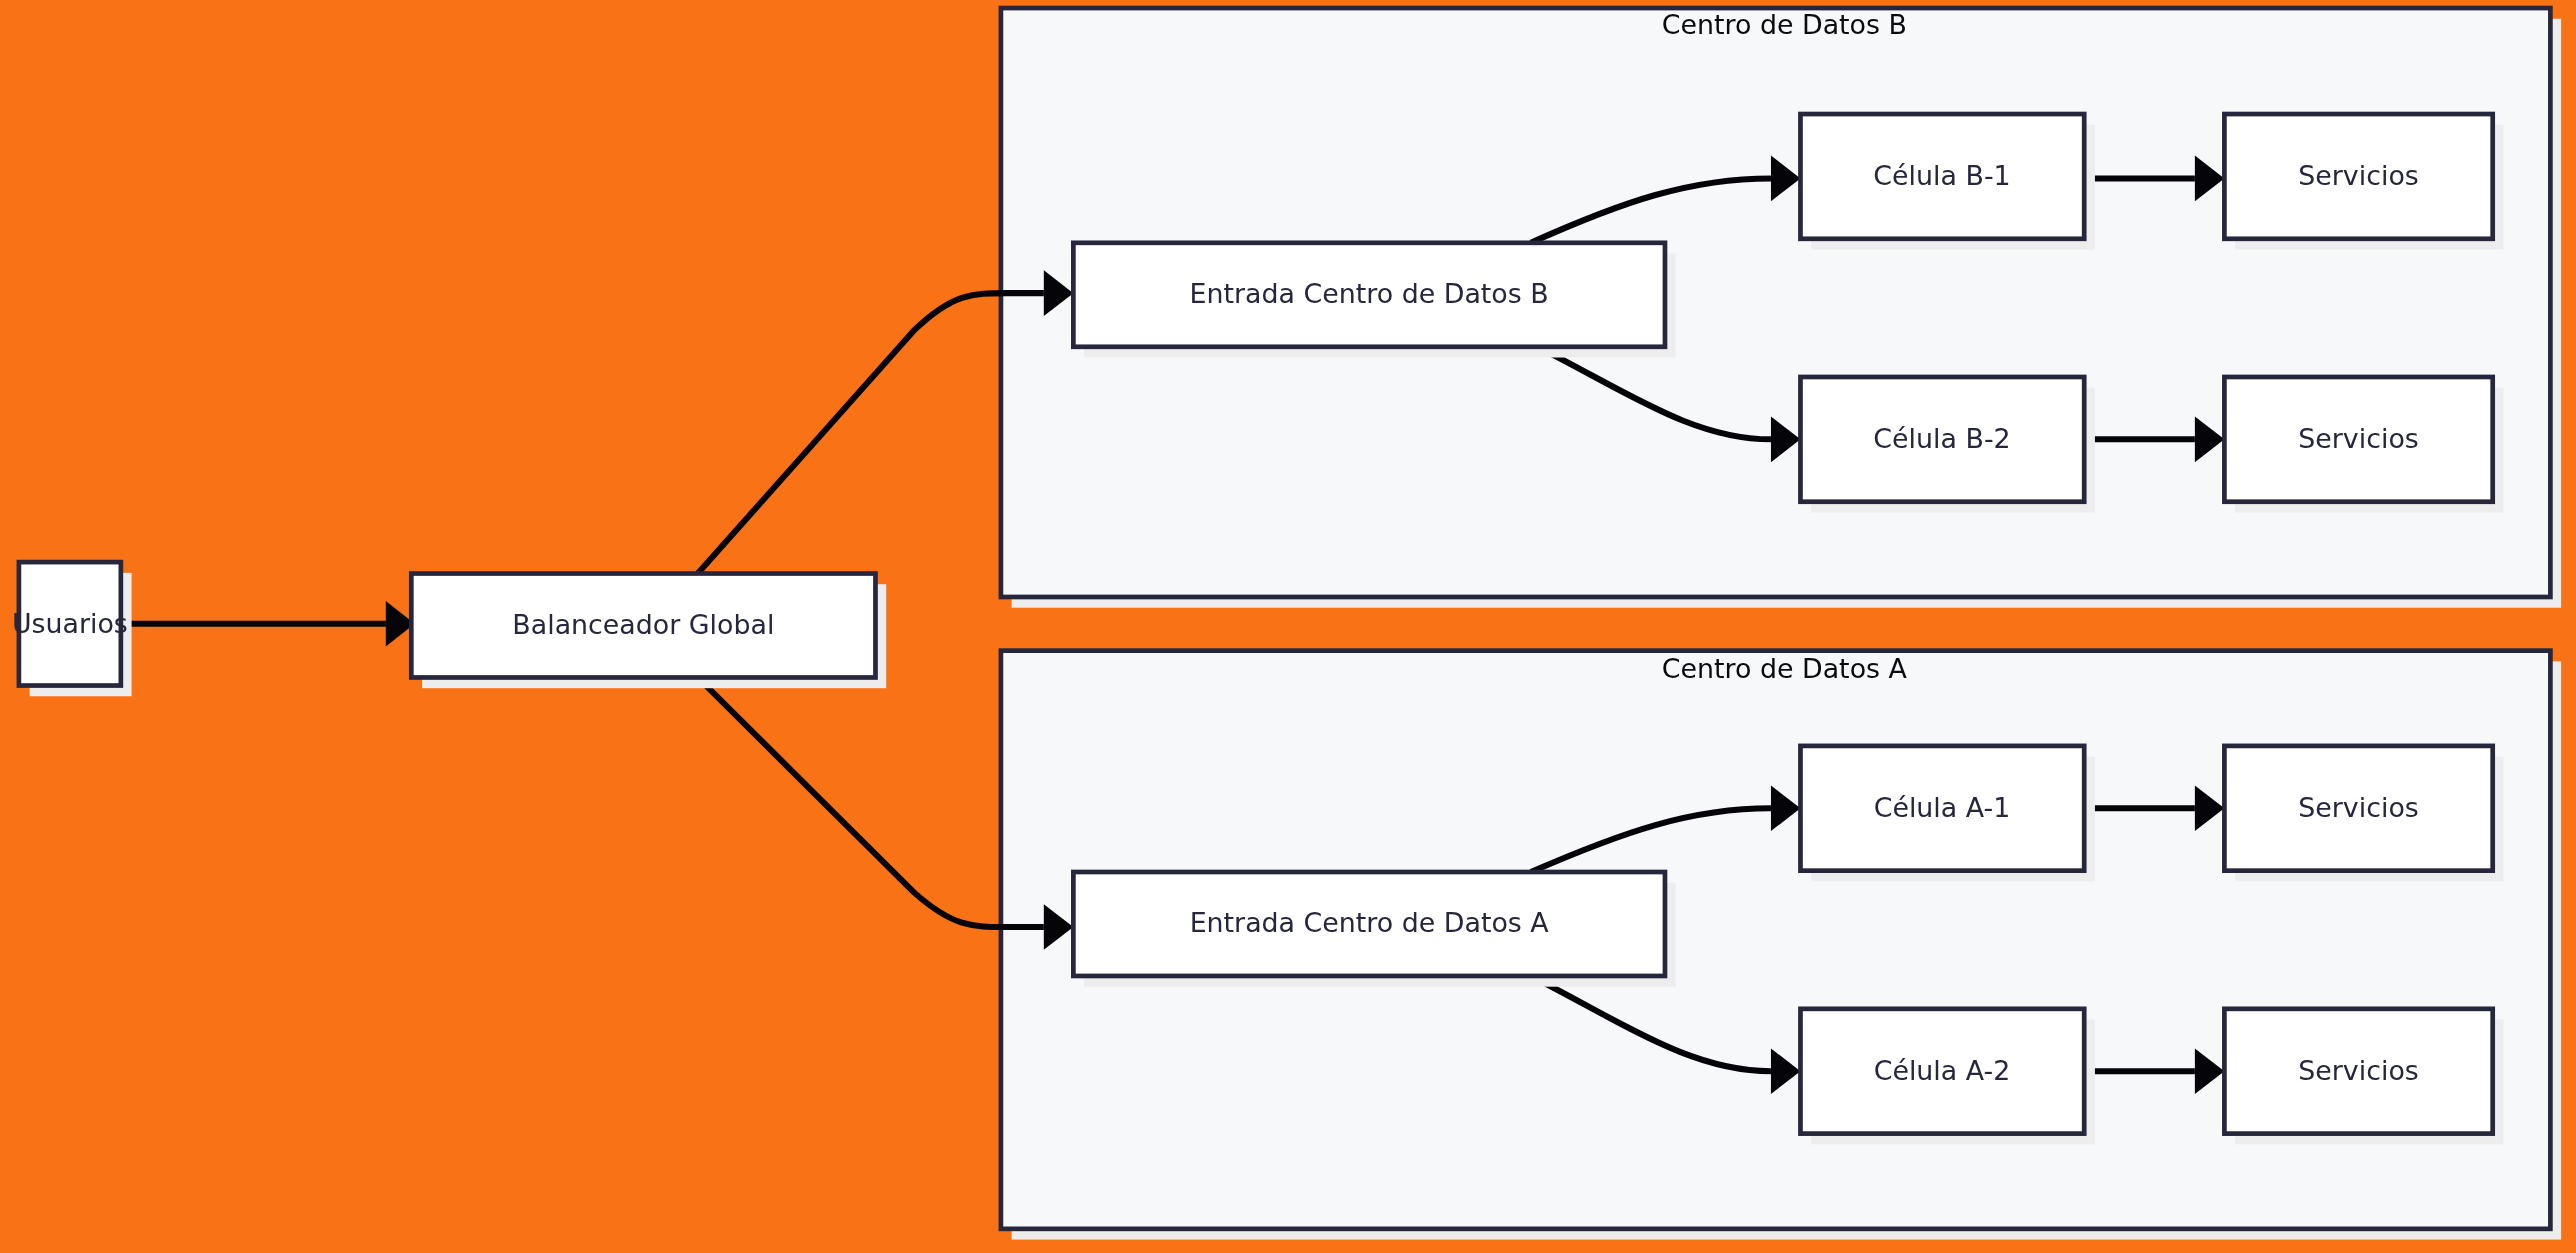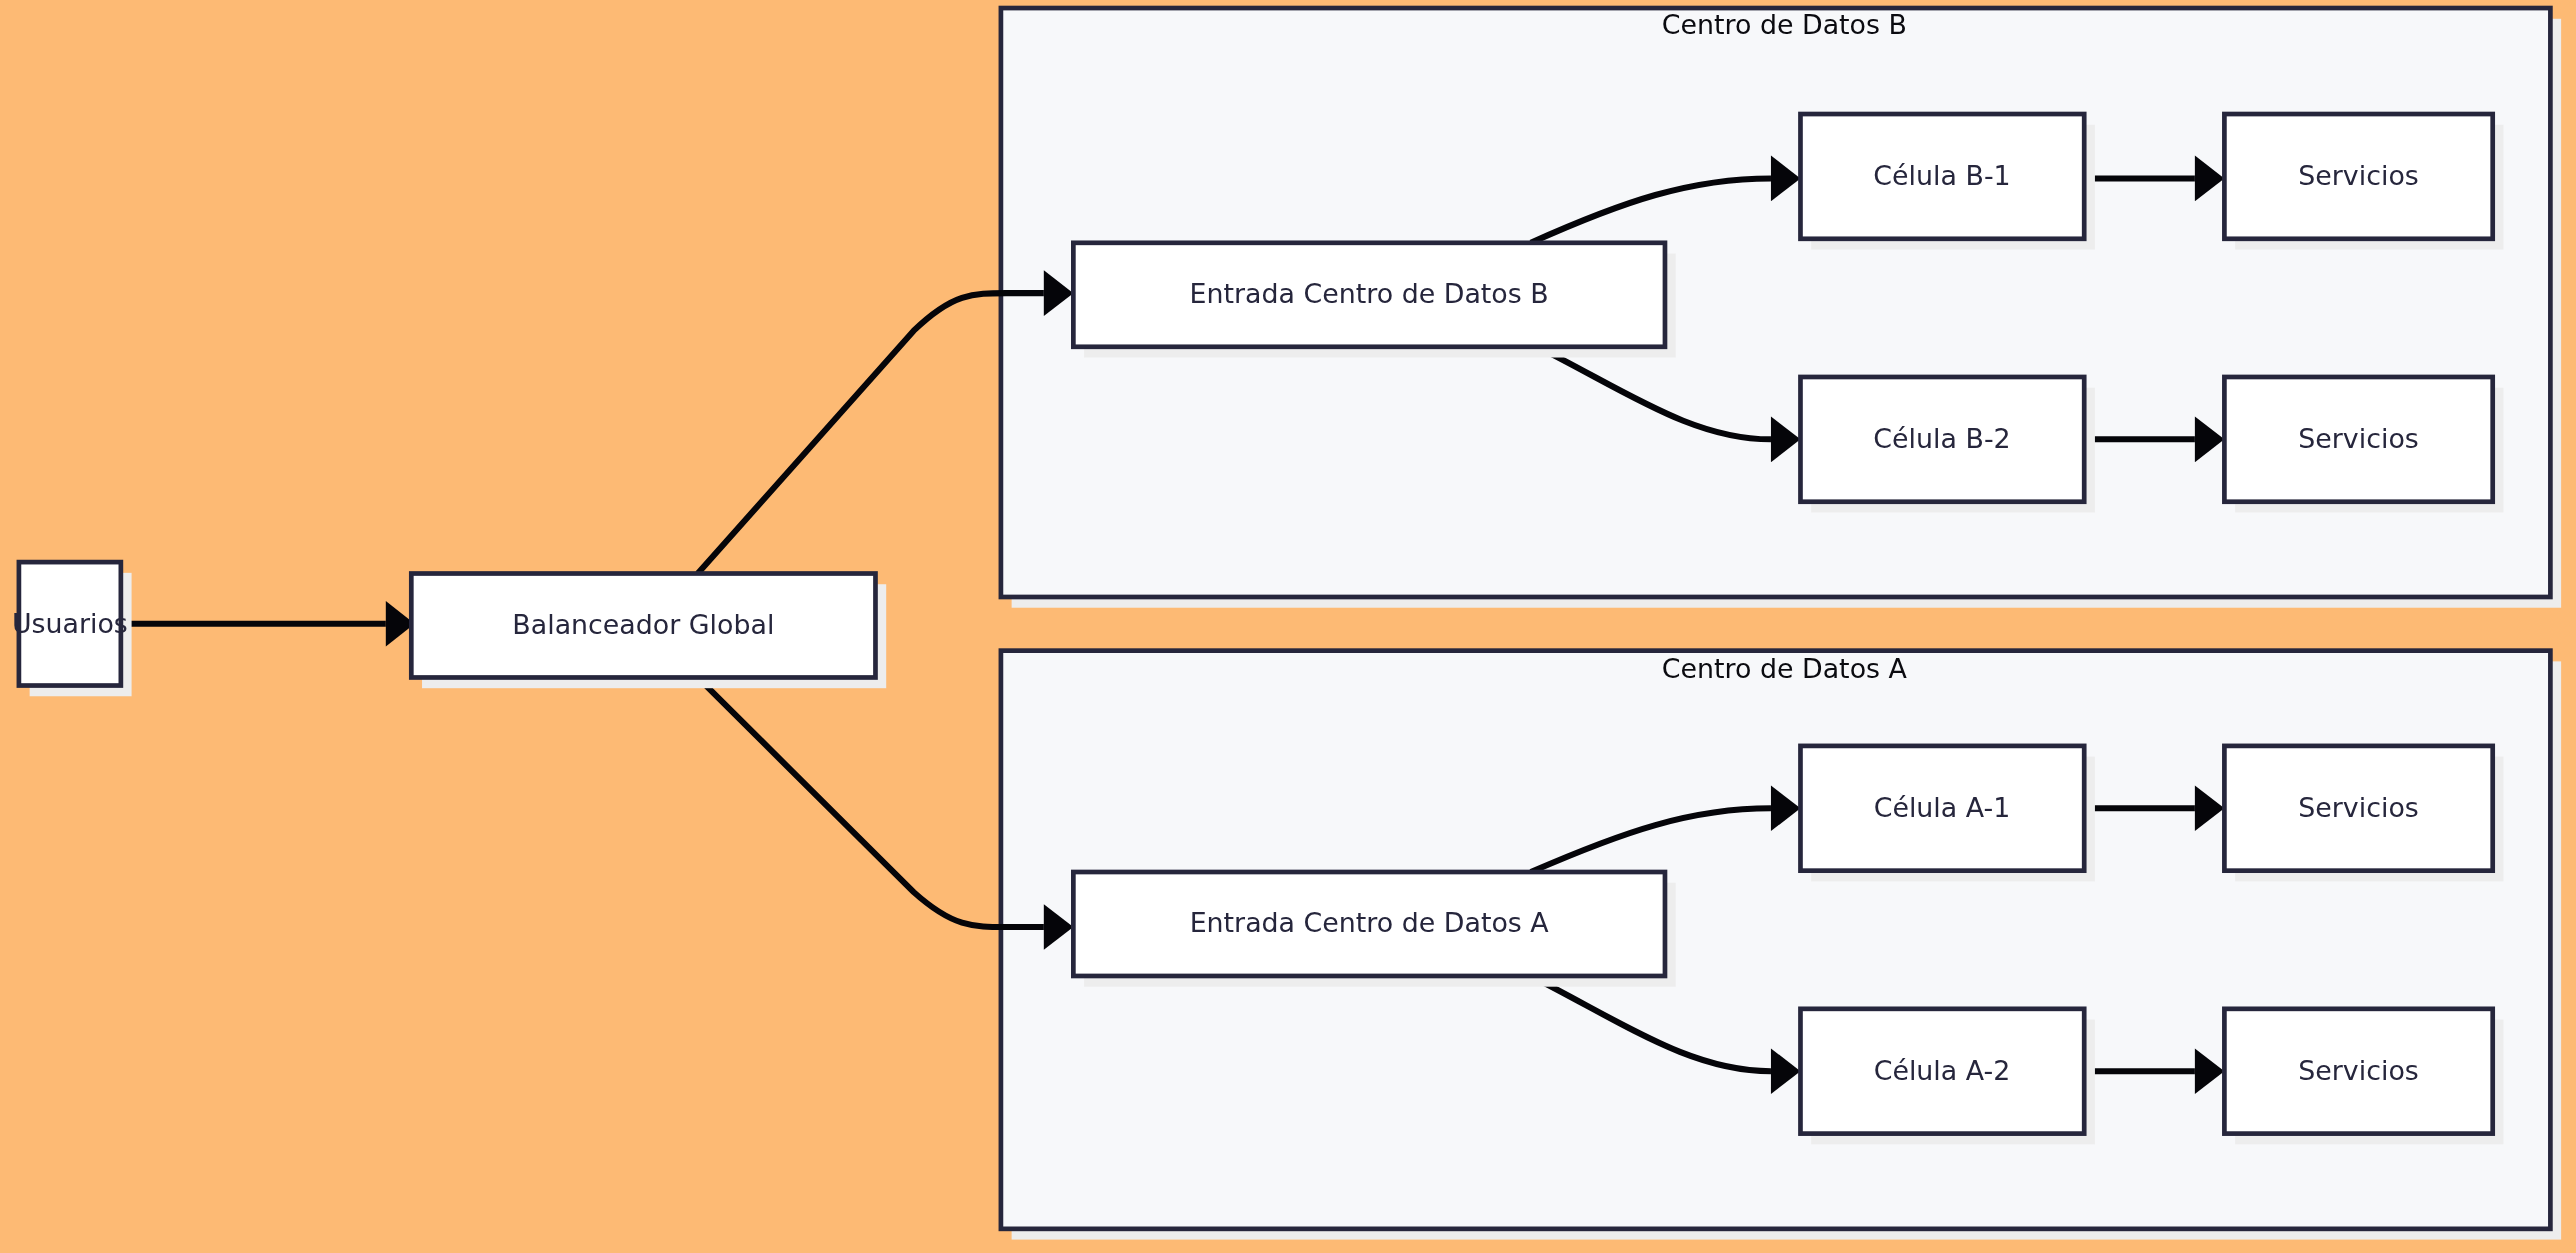--- a/index.html
+++ b/index.html
@@ -1,21 +1,21 @@
 <!DOCTYPE html>
 <html lang="es" style="font-size:10.7px"><head>
 <meta charset="utf-8">
 <title>Diagrama de Arquitectura Multi-Centro de Datos</title>
 <style>
   html,body{margin:0;padding:0;background:#ffffff;}
   body{
     width:2576px;height:1253px;overflow:hidden;
     font-family:"DejaVu Sans","Liberation Sans",sans-serif;
   }
-  #stage{position:relative;width:2576px;height:1253px;background:#fdba74;}
+  #stage{position:relative;width:2576px;height:1253px;background:#f97316;}
   svg#diagram{display:block;width:2576px;height:1253px;}
 
   .cluster-shadow{fill:#ededed;stroke:none;}
   .cluster-rect{fill:#f7f8fa;stroke:#26263c;stroke-width:7;}
   .cluster-title{
     fill:#0b0b10;font-family:"DejaVu Sans","Liberation Sans",sans-serif;
     font-size:40px;text-anchor:middle;dominant-baseline:middle;
   }
 
   .node-shadow{fill:#ededed;stroke:none;}

